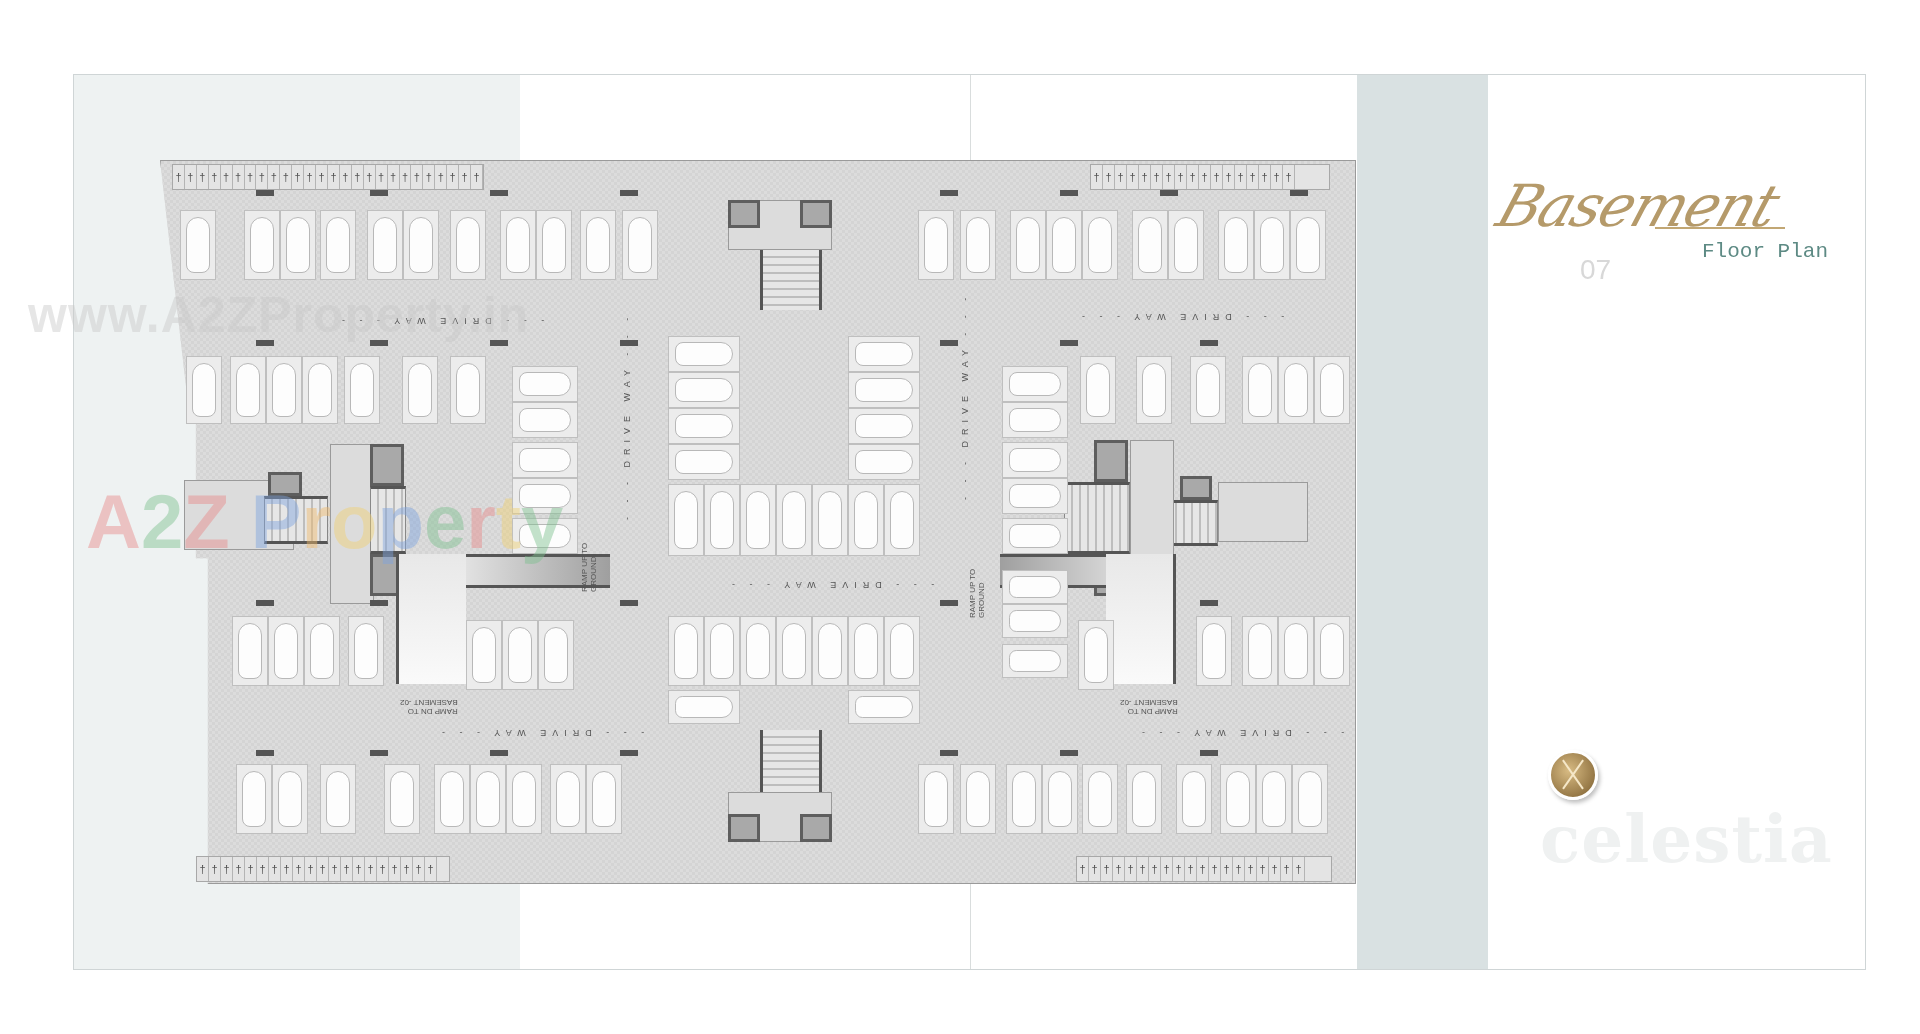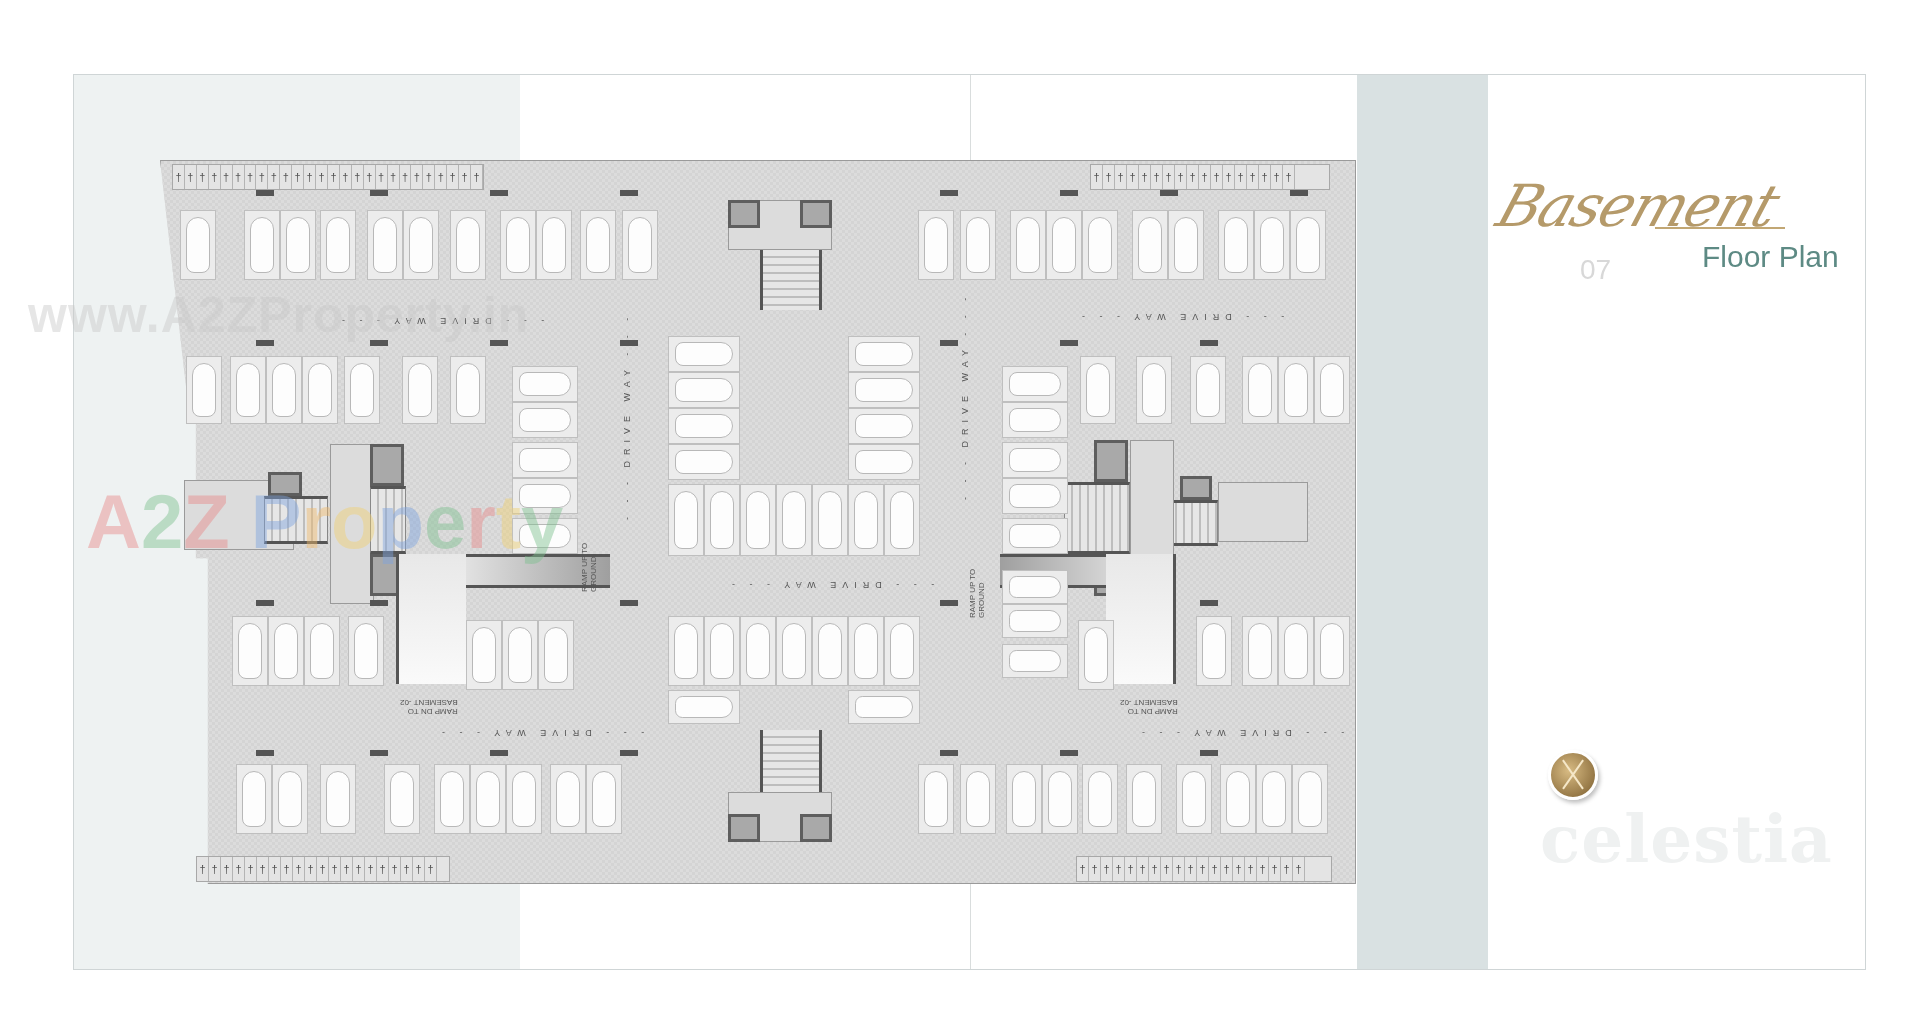--- a/index.html
+++ b/index.html
@@ -49,21 +49,21 @@
 
   
   .wm-url { position: absolute; left: 28px; top: 286px; font-size: 50px; color: rgba(200,200,200,0.45); font-weight: bold; letter-spacing: 1px; white-space: nowrap; }
   .wm-logo { position: absolute; left: 86px; top: 478px; font-size: 76px; font-weight: bold; white-space: nowrap; opacity: 0.45; }
   .wm-logo span { display: inline-block; }
 
   
   .title-script { position: absolute; left: 1500px; top: 172px; font-family: "DejaVu Serif", serif; font-style: italic; font-size: 58px; color: #b59a6a; transform: skewX(-18deg); letter-spacing: -2px; }
   .title-line { position: absolute; left: 1655px; top: 227px; width: 130px; height: 2px; background: #c2a774; }
   .title-num { position: absolute; left: 1580px; top: 254px; font-size: 28px; color: #d8d8d8; font-family: "Liberation Sans", sans-serif; }
-  .title-plan { position: absolute; left: 1702px; top: 240px; font-size: 30px; color: #5d8a84; font-family: Liberation Sans, sans-serif; }
+  .title-plan { position: absolute; left: 1702px; top: 240px; font-size: 21px; color: #5d8a84; font-family: Liberation Mono, monospace; }
 
   .brand-icon { position: absolute; left: 1548px; top: 750px; width: 50px; height: 50px; border-radius: 50%; background: radial-gradient(circle at 40% 40%, #d8bb83, #7a5c2d); box-shadow: 2px 3px 4px rgba(0,0,0,0.25); border: 3px solid #fff; }
   .brand-icon::before, .brand-icon::after { content: ""; position: absolute; left: 50%; top: 10%; width: 2px; height: 80%; background: #f5e7c8; transform: translateX(-50%) rotate(35deg); }
   .brand-icon::after { transform: translateX(-50%) rotate(-35deg); }
   .brand-name { position: absolute; left: 1540px; top: 800px; font-family: "DejaVu Serif", serif; font-size: 66px; color: #eff1f1; font-weight: bold; letter-spacing: 1px; }
 </style>
 </head>
 <body>
 
 <div class="frame"></div>

